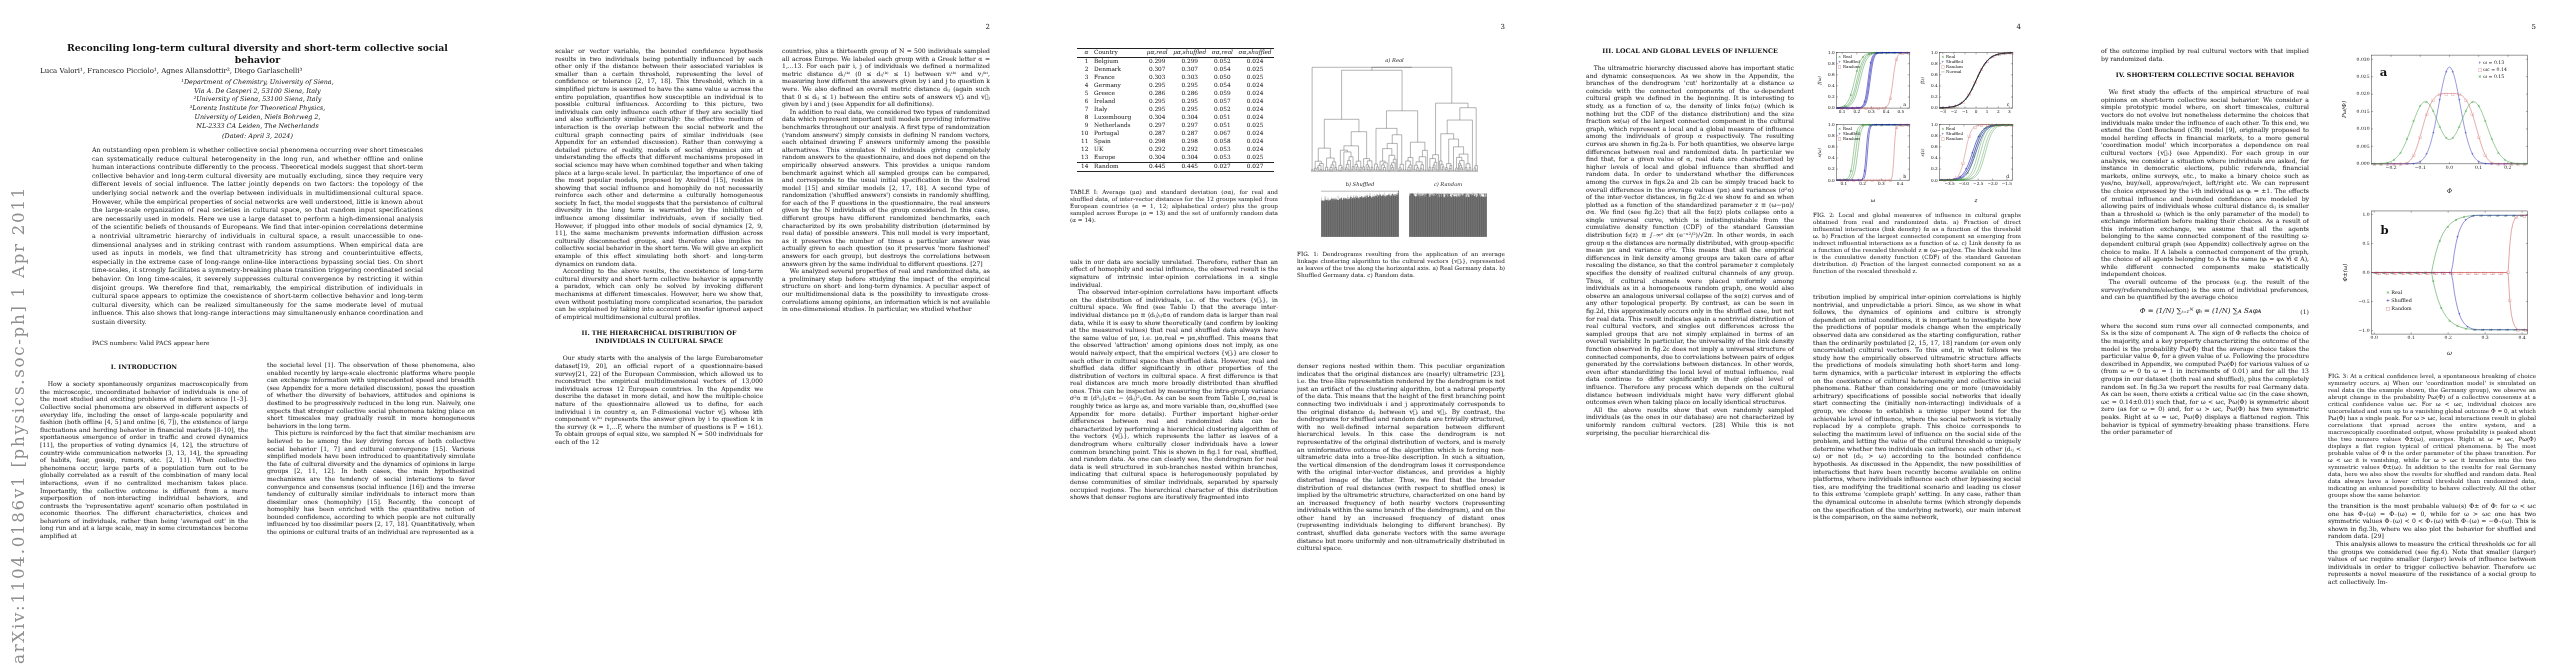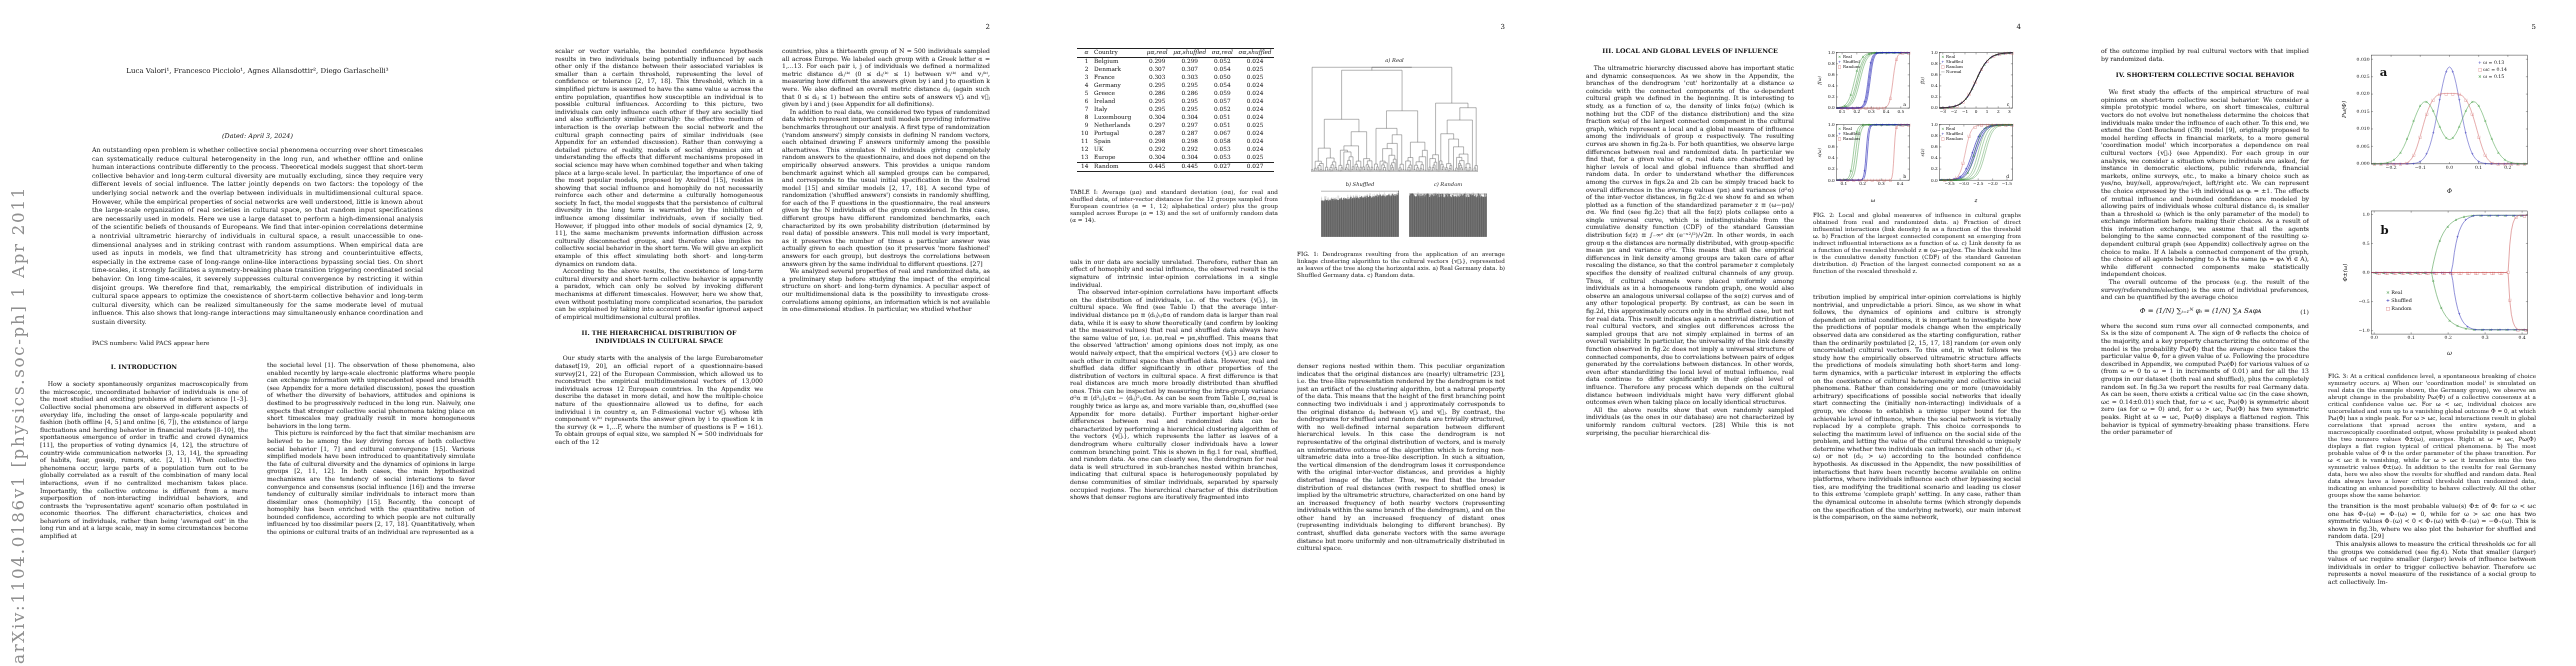--- a/index.html
+++ b/index.html
@@ -5,21 +5,21 @@
   html,body{margin:0;padding:0;background:#ffffff;}
   body{width:2576px;height:667px;position:relative;overflow:hidden;
        font-family:"DejaVu Serif","Liberation Serif",serif;color:#111;}
   .page{position:absolute;top:0;width:515px;height:667px;overflow:hidden;background:#fff;}
   #p1{left:0}#p2{left:515px}#p3{left:1030px}#p4{left:1546px}#p5{left:2061px}
   .pagenum{position:absolute;top:23px;right:40px;font-size:7px;}
   .stamp{position:absolute;left:7.8px;top:136px;height:528px;writing-mode:vertical-rl;
          transform:rotate(180deg);font-size:16.7px;color:#8f8f8f;letter-spacing:1.7px;white-space:nowrap;}
   .title{position:absolute;left:50px;width:415px;top:42px;text-align:center;
          font-weight:bold;font-size:9.4px;line-height:11.7px;}
-  .authors{position:absolute;left:40px;width:435px;top:67px;text-align:center;font-size:7px;}
+  .authors{position:absolute;left:40px;width:435px;top:67px;text-align:left;font-size:7px;}
   .affils{position:absolute;left:40px;width:435px;top:78px;text-align:center;
           font-style:italic;font-size:6.4px;line-height:8.7px;white-space:pre-line;}
   .dated{position:absolute;left:40px;width:435px;top:132px;text-align:center;font-size:6.4px;font-style:italic;}
   .abstract{position:absolute;left:92px;width:331px;top:146px;text-align:justify;
             font-size:6.4px;line-height:8.6px;}
   .pacs{position:absolute;left:92px;width:331px;top:340px;font-size:5.8px;}
   .col{position:absolute;width:208px;text-align:justify;font-size:6.1px;line-height:7.6px;overflow:hidden;}
   .c1{left:40px}.c2{left:267px}
   .col p{margin:0;}
   .ind{text-indent:7.8px;}
@@ -39,21 +39,28 @@
   .tbl td:nth-child(n+3),.tbl th:nth-child(n+3){text-align:center;}
   .eq{display:flex;align-items:center;margin:6.7px 0;}
   .eq .f{flex:1;text-align:center;font-style:italic;font-size:7px;}
   .eq .n{font-size:6.1px;}
 </style>
 </head>
 <body>
 
 <div class="page" id="p1">
   <div class="stamp">arXiv:1104.0186v1  [physics.soc-ph]  1 Apr 2011</div>
+  <div class="title">Reconciling long-term cultural diversity and short-term collective social behavior</div>
   <div class="authors">Luca Valori¹, Francesco Picciolo¹, Agnes Allansdottir², Diego Garlaschelli³</div>
+  <div class="affils">¹Department of Chemistry, University of Siena,
+Via A. De Gasperi 2, 53100 Siena, Italy
+²University of Siena, 53100 Siena, Italy
+³Lorentz Institute for Theoretical Physics,
+University of Leiden, Niels Bohrweg 2,
+NL-2333 CA Leiden, The Netherlands</div>
   <div class="dated">(Dated: April 3, 2024)</div>
   <div class="abstract">An outstanding open problem is whether collective social phenomena occurring over short timescales can systematically reduce cultural heterogeneity in the long run, and whether offline and online human interactions contribute differently to the process. Theoretical models suggest that short-term collective behavior and long-term cultural diversity are mutually excluding, since they require very different levels of social influence. The latter jointly depends on two factors: the topology of the underlying social network and the overlap between individuals in multidimensional cultural space. However, while the empirical properties of social networks are well understood, little is known about the large-scale organization of real societies in cultural space, so that random input specifications are necessarily used in models. Here we use a large dataset to perform a high-dimensional analysis of the scientific beliefs of thousands of Europeans. We find that inter-opinion correlations determine a nontrivial ultrametric hierarchy of individuals in cultural space, a result unaccessible to one-dimensional analyses and in striking contrast with random assumptions. When empirical data are used as inputs in models, we find that ultrametricity has strong and counterintuitive effects, especially in the extreme case of long-range online-like interactions bypassing social ties. On short time-scales, it strongly facilitates a symmetry-breaking phase transition triggering coordinated social behavior. On long time-scales, it severely suppresses cultural convergence by restricting it within disjoint groups. We therefore find that, remarkably, the empirical distribution of individuals in cultural space appears to optimize the coexistence of short-term collective behavior and long-term cultural diversity, which can be realized simultaneously for the same moderate level of mutual influence. This also shows that long-range interactions may simultaneously enhance coordination and sustain diversity.</div>
   <div class="pacs">PACS numbers: Valid PACS appear here</div>
   <div class="col c1" style="top:361px;height:259px">
     <div class="sechead">I.   INTRODUCTION</div>
     <p class="ind">How a society spontaneously organizes macroscopically from the microscopic, uncoordinated behavior of individuals is one of the most studied and exciting problems of modern science [1–3]. Collective social phenomena are observed in different aspects of everyday life, including the onset of large-scale popularity and fashion (both offline [4, 5] and online [6, 7]), the existence of large fluctuations and herding behavior in financial markets [8–10], the spontaneous emergence of order in traffic and crowd dynamics [11], the properties of voting dynamics [4, 12], the structure of country-wide communication networks [3, 13, 14], the spreading of habits, fear, gossip, rumors, etc. [2, 11]. When collective phenomena occur, large parts of a population turn out to be globally correlated as a result of the combination of many local interactions, even if no centralized mechanism takes place. Importantly, the collective outcome is different from a mere superposition of non-interacting individual behaviors, and contrasts the 'representative agent' scenario often postulated in economic theories. The different characteristics, choices and behaviors of individuals, rather than being 'averaged out' in the long run and at a large scale, may in some circumstances become amplified at</p>
   </div>
   <div class="col c2" style="top:361px;height:259px">
     <p class="noind">the societal level [1]. The observation of these phenomena, also enabled recently by large-scale electronic platforms where people can exchange information with unprecedented speed and breadth (see Appendix for a more detailed discussion), poses the question of whether the diversity of behaviors, attitudes and opinions is destined to be progressively reduced in the long run. Naively, one expects that stronger collective social phenomena taking place on short timescales may gradually result in more homogeneous behaviors in the long term.</p>
     <p class="ind">This picture is reinforced by the fact that similar mechanism are believed to be among the key driving forces of both collective social behavior [1, 7] and cultural convergence [15]. Various simplified models have been introduced to quantitatively simulate the fate of cultural diversity and the dynamics of opinions in large groups [2, 11, 12]. In both cases, the main hypothesized mechanisms are the tendency of social interactions to favor convergence and consensus (social influence [16]) and the inverse tendency of culturally similar individuals to interact more than dissimilar ones (homophily) [15]. Recently, the concept of homophily has been enriched with the quantitative notion of bounded confidence, according to which people are not culturally influenced by too dissimilar peers [2, 17, 18]. Quantitatively, when the opinions or cultural traits of an individual are represented as a</p>

